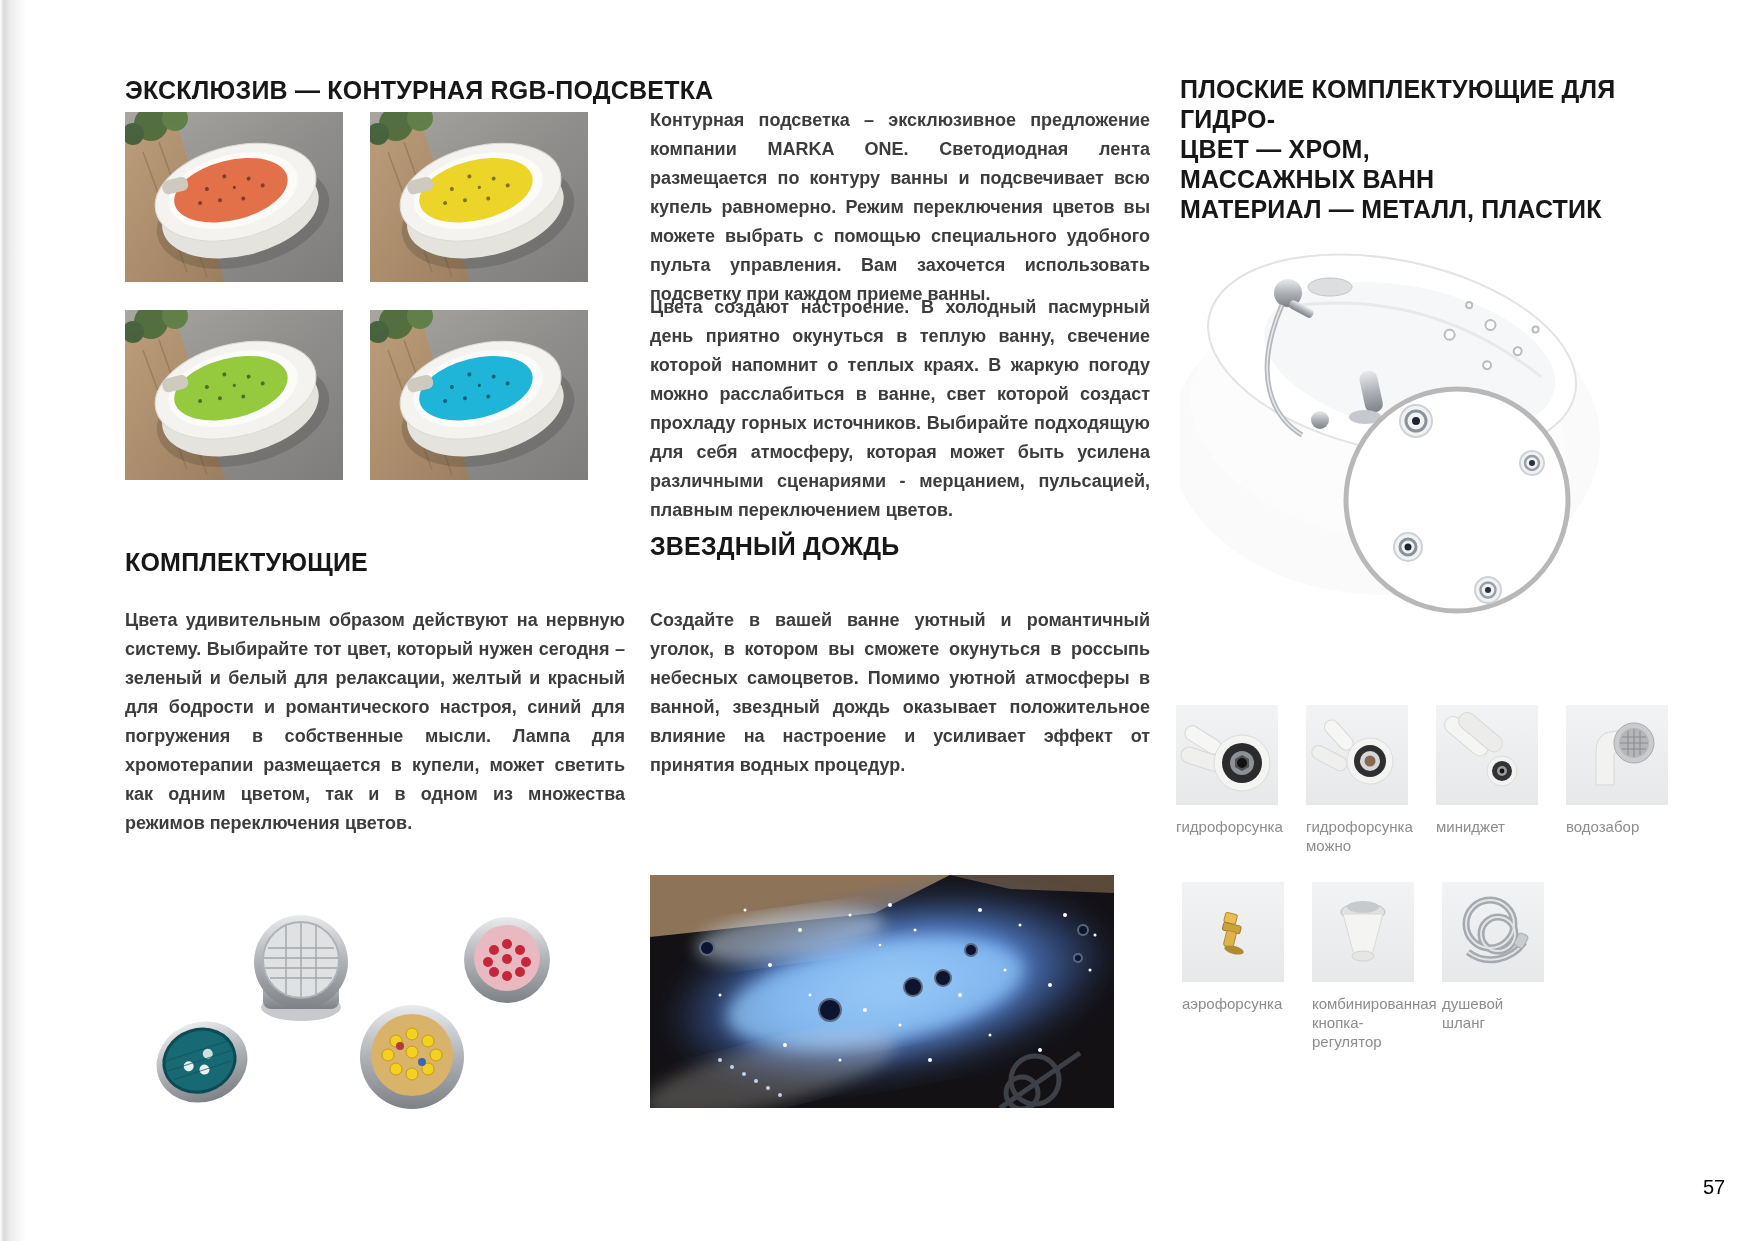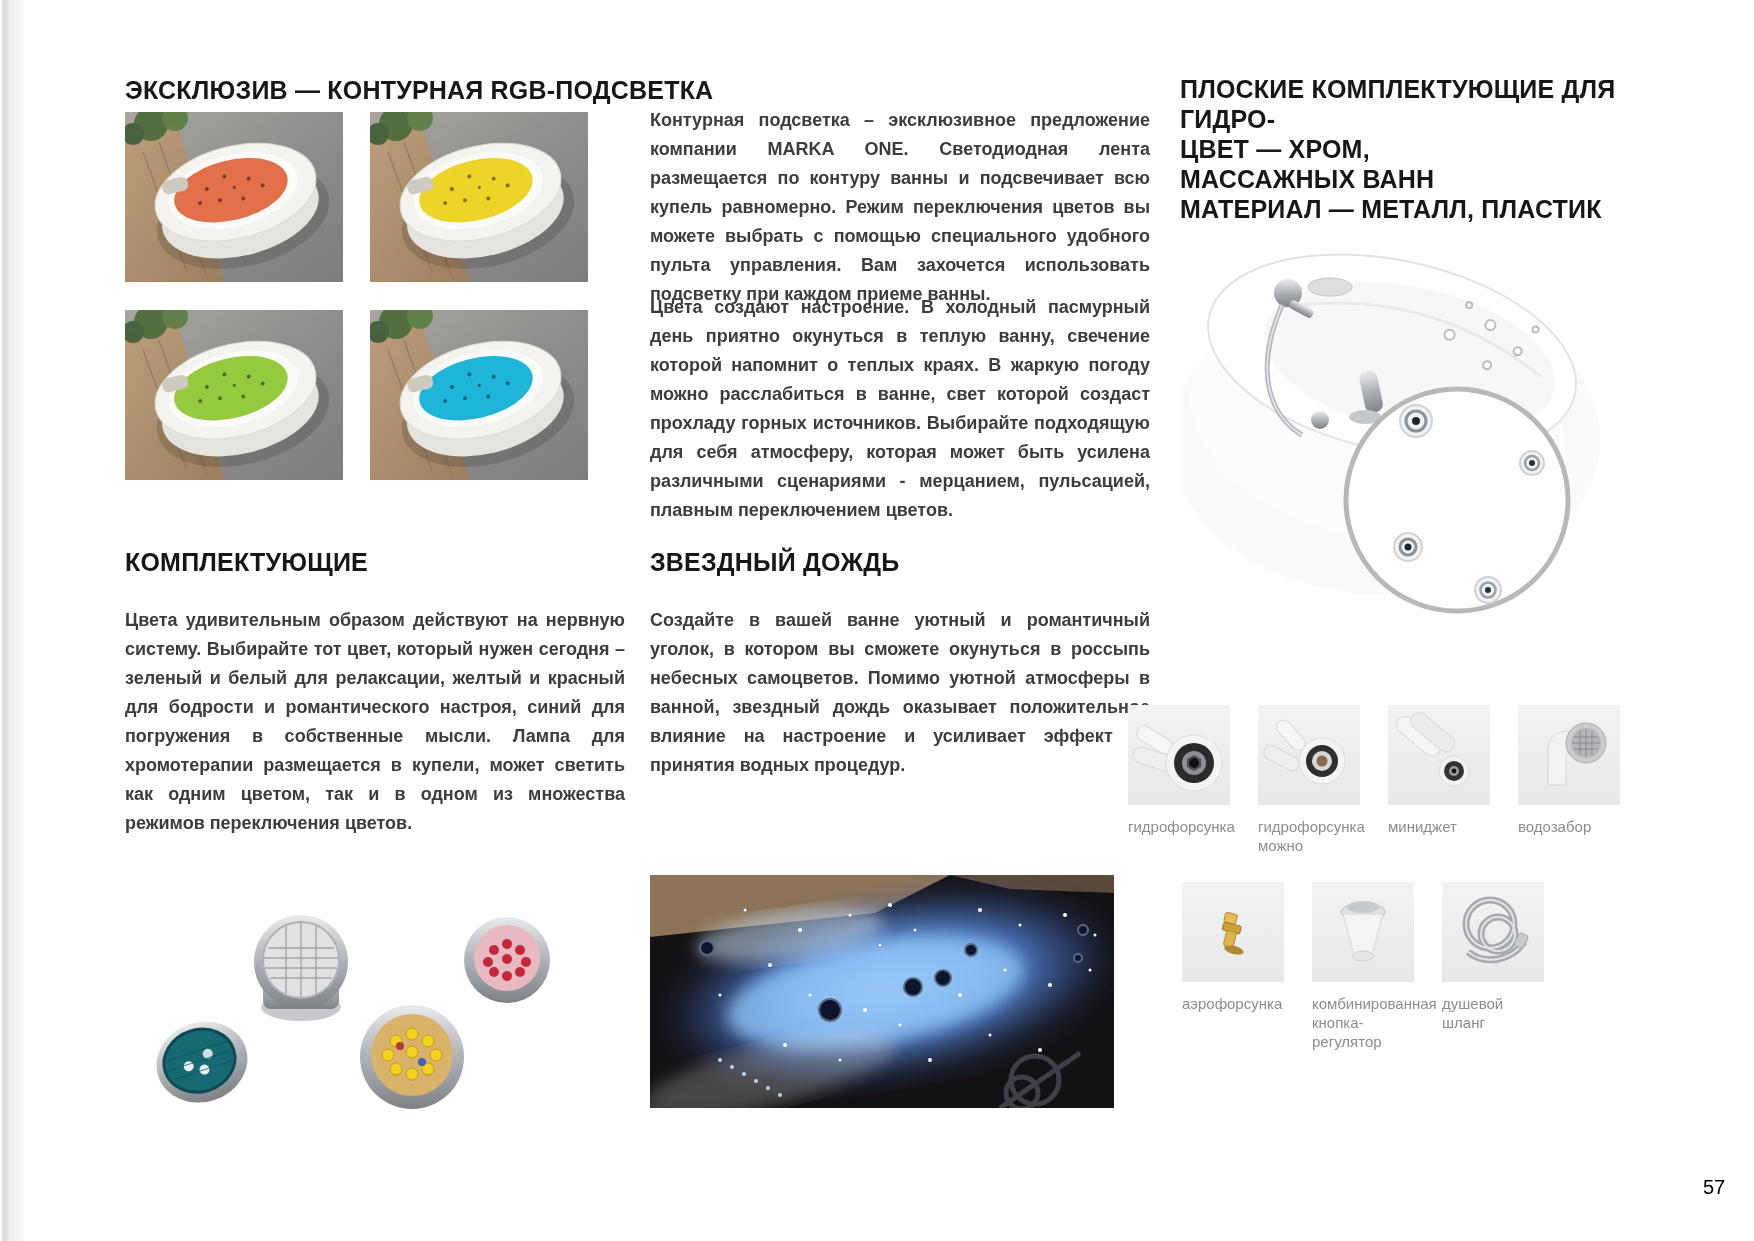--- a/index.html
+++ b/index.html
@@ -251,21 +251,21 @@
           <circle cx="262" cy="162" r="6"></circle>
       </g>
       <circle cx="250" cy="134" r="4" fill="#b33a3a"></circle>
         <circle cx="272" cy="150" r="4" fill="#3a66b3"></circle>
     </g>
   </svg>
 
   <div class="body-text" style="left:650px;top:106px;width:500px;">Контурная подсветка – эксклюзивное предложение компании MARKA ONE. Светодиодная лента размещается по контуру ванны и подсвечивает всю купель равномерно. Режим переключения цветов вы можете выбрать с помощью специального удобного пульта управления. Вам захочется использовать подсветку при каждом приеме ванны.</div>
   <div class="body-text" style="left:650px;top:293px;width:500px;">Цвета создают настроение. В холодный пасмурный день приятно окунуться в теплую ванну, свечение которой напомнит о теплых краях. В жаркую погоду можно расслабиться в ванне, свет которой создаст прохладу горных источников. Выбирайте подходящую для себя атмосферу, которая может быть усилена различными сценариями - мерцанием, пульсацией, плавным переключением цветов.</div>
 
-  <div class="h1" style="left:650px;top:548px;text-align:right;">ЗВЕЗДНЫЙ ДОЖДЬ</div>
+  <div class="h1" style="left:650px;top:532px;text-align:right;">ЗВЕЗДНЫЙ ДОЖДЬ</div>
   <div class="body-text" style="left:650px;top:606px;width:500px;">Создайте в вашей ванне уютный и романтичный уголок, в котором вы сможете окунуться в россыпь небесных самоцветов. Помимо уютной атмосферы в ванной, звездный дождь оказывает положительное влияние на настроение и усиливает эффект от принятия водных процедур.</div>
 
   <svg class="photo" style="left:650px;top:875px;" width="464" height="233" viewBox="0 0 464 233">
     <defs>
       <filter id="blur18">
           <feGaussianBlur stdDeviation="16"></feGaussianBlur>
         </filter>
       <filter id="blur8">
           <feGaussianBlur stdDeviation="8"></feGaussianBlur>
         </filter>
@@ -384,21 +384,21 @@
           <circle r="3.5" fill="#1d2430"></circle>
       </g>
       <g transform="translate(308 395)">
         <circle r="13" fill="#f1f2f3" stroke="#cfd2d5" stroke-width="2"></circle>
           <circle r="7.5" fill="none" stroke="#9aa0a7" stroke-width="2.5"></circle>
           <circle r="3" fill="#2a303b"></circle>
       </g>
     </g>
   </svg>
 
-  <div class="comp-row" style="left:1128px;top:705px;">
+  <div class="comp-row" style="left:1176px;top:705px;">
     <div class="comp-cell">
       <div class="thumb">
         <svg width="102" height="100" viewBox="0 0 102 100">
           <rect x="14" y="18" width="40" height="15" rx="7.5" fill="#f6f6f5" stroke="#d8d8d6" transform="rotate(32 14 18)"></rect>
           <rect x="8" y="40" width="42" height="16" rx="8" fill="#efefee" stroke="#d8d8d6" transform="rotate(18 8 40)"></rect>
           <circle cx="66" cy="58" r="28" fill="#f4f4f2" stroke="#dcdcda"></circle>
           <circle cx="66" cy="58" r="20" fill="#2b2b2e"></circle>
           <circle cx="66" cy="58" r="12" fill="#8d9095"></circle>
           <polygon points="66,50 73,54 73,62 66,66 59,62 59,54" fill="#4c4f54"></polygon>
           <circle cx="66" cy="58" r="5" fill="#121215"></circle>

